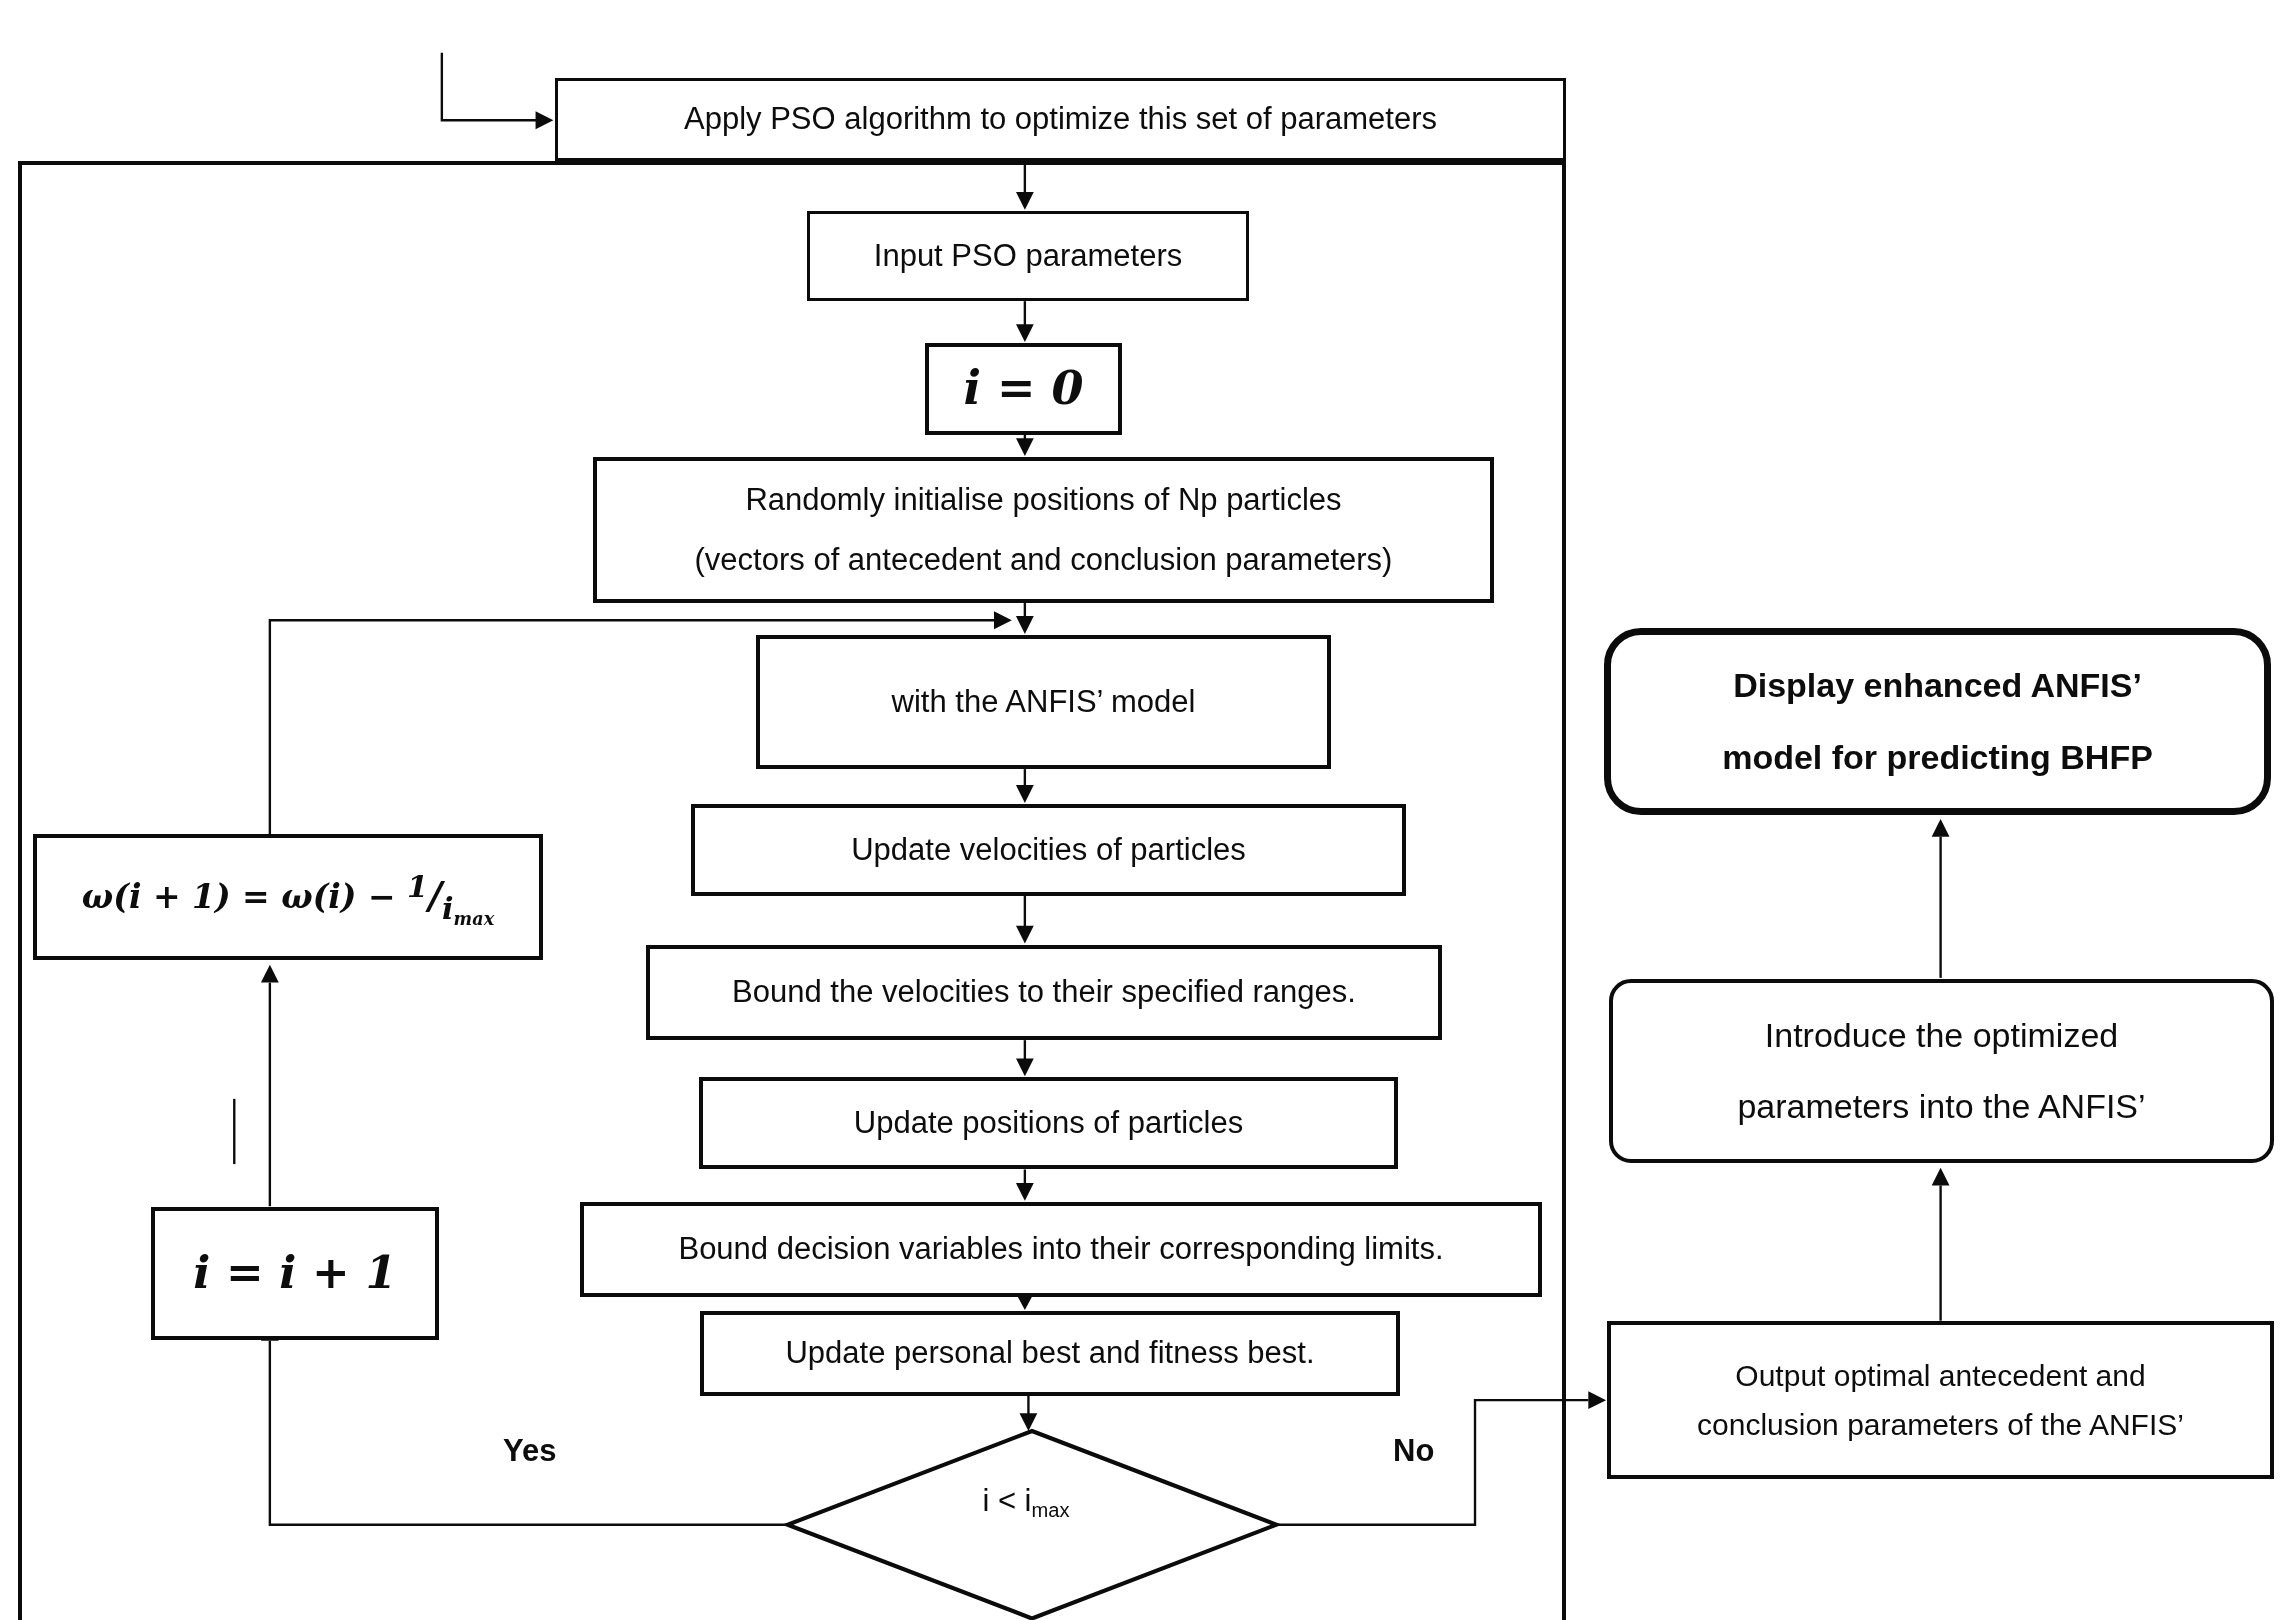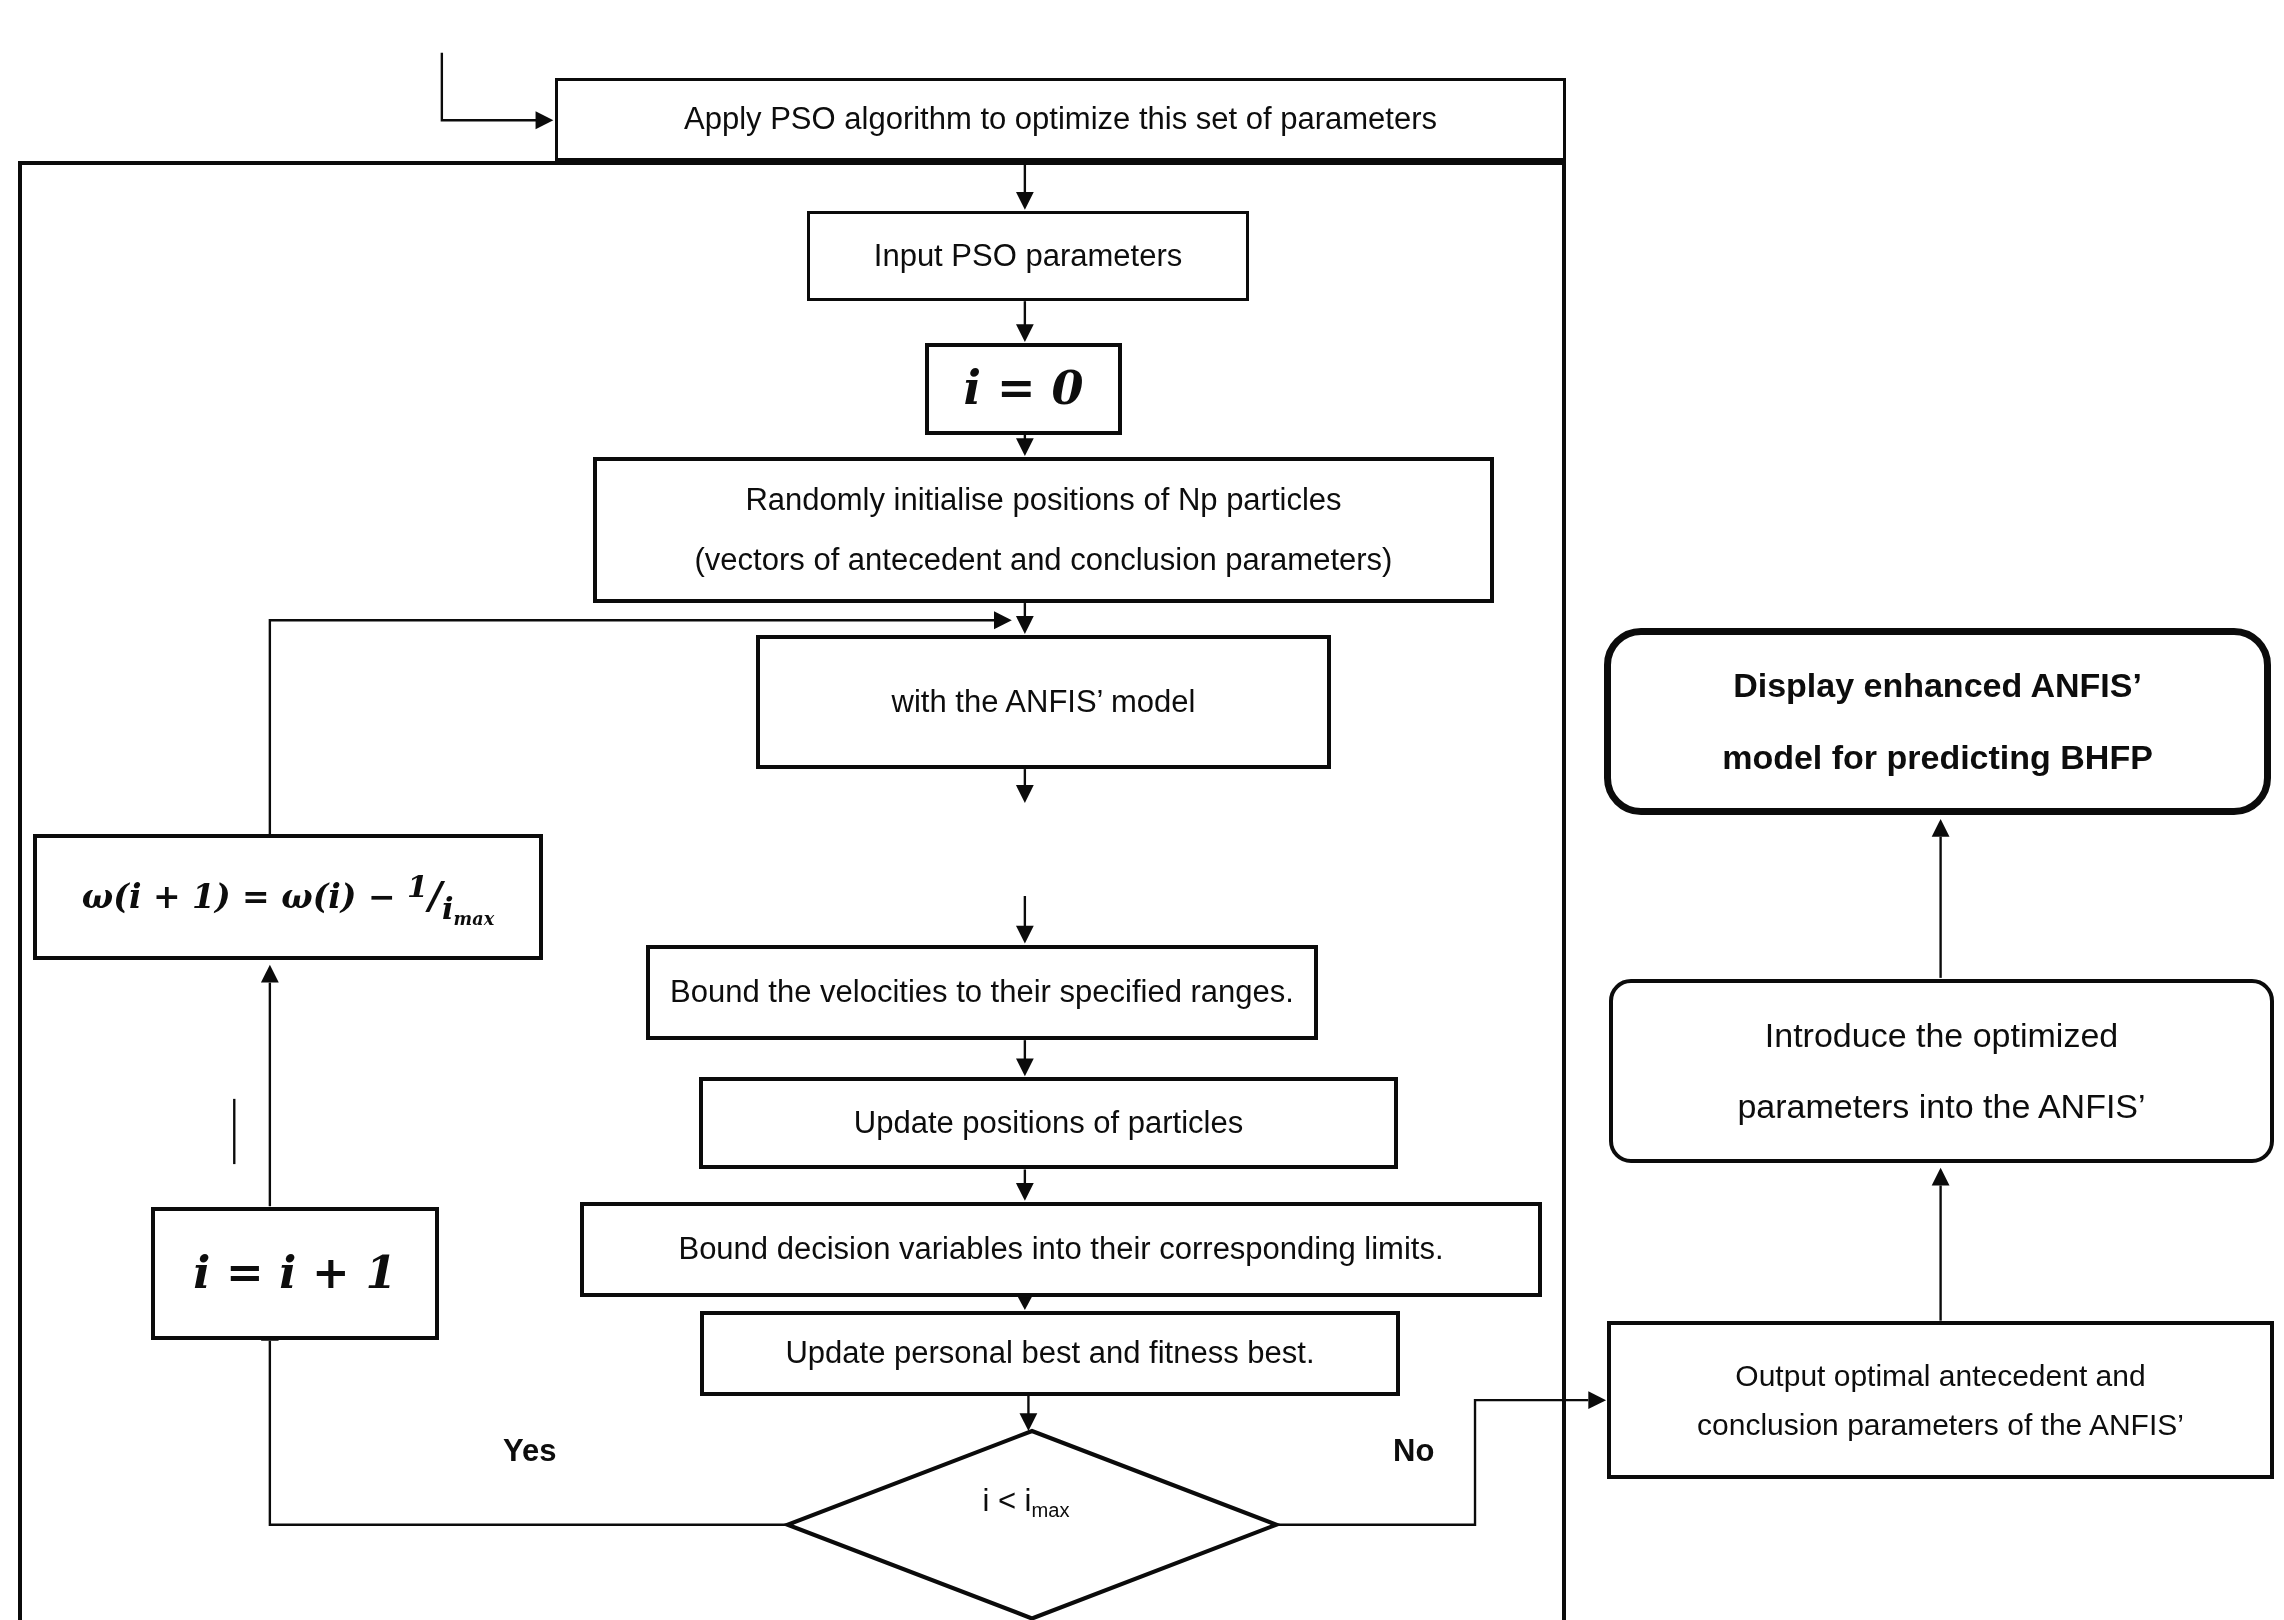--- a/index.html
+++ b/index.html
@@ -123,22 +123,25 @@
 
   <div class="box two" style="left:593px;top:421px;width:901px;height:146px;border-width:4.2px;line-height:1.95;">
     <span>Randomly initialise positions of Np particles</span>
     <span>(vectors of antecedent and conclusion parameters)</span>
   </div>
 
   <div class="box two" style="left:756px;top:599px;width:575px;height:134px;border-width:4.2px;line-height:1.9;">
     <span>with the ANFIS’ model</span>
   </div>
 
+  <div class="box" style="left:691px;top:768px;width:715px;height:92px;border-width:4.2px;">
+    <span>Update velocities of particles</span>
+  </div>
 
-  <div class="box" style="left:646px;top:909px;width:672px;height:95px;border-width:4.2px;">
+  <div class="box" style="left:646px;top:909px;width:796px;height:95px;border-width:4.2px;">
     <span>Bound the velocities to their specified ranges.</span>
   </div>
 
   <div class="box" style="left:699px;top:1041px;width:699px;height:92px;border-width:4.2px;">
     <span>Update positions of particles</span>
   </div>
 
   <div class="box" style="left:580px;top:1166px;width:962px;height:95px;border-width:4.2px;">
     <span>Bound decision variables into their corresponding limits.</span>
   </div>

